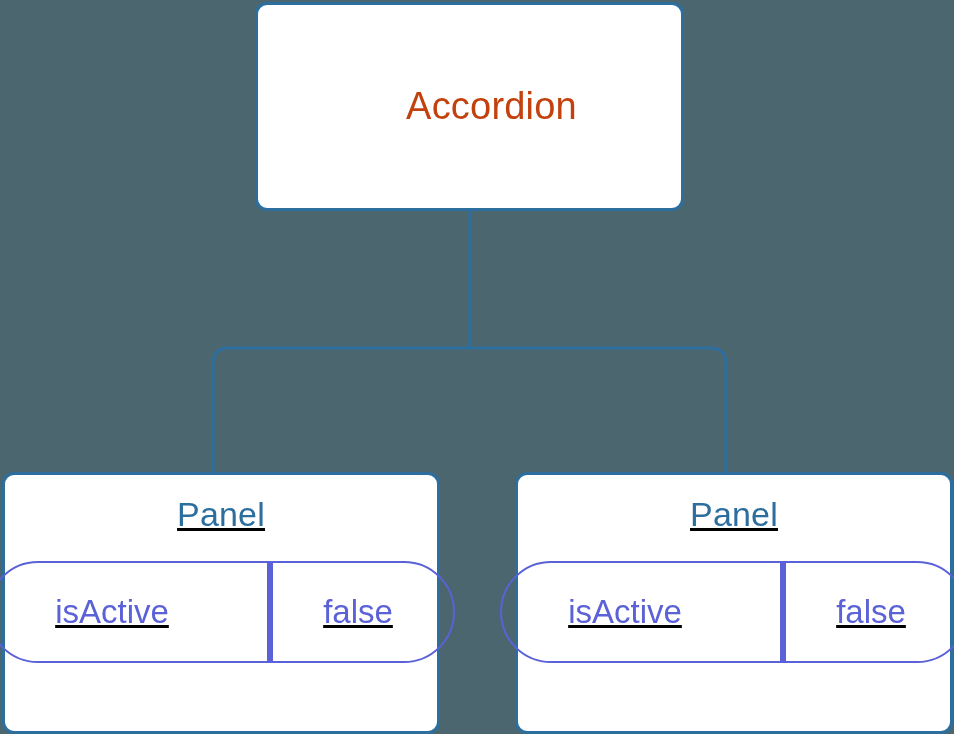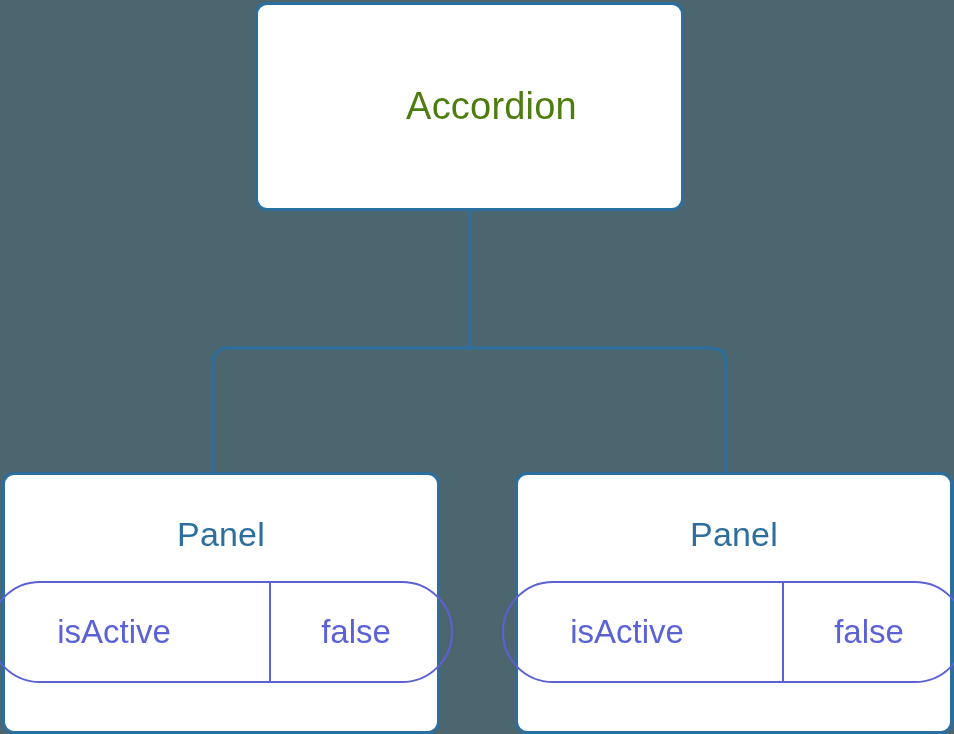--- a/index.html
+++ b/index.html
@@ -51,21 +51,22 @@
     width: 429px;
     height: 209px;
     justify-content: center;
   }
 
   .node-leaf {
     width: 438px;
     height: 262px;
     top: 472px;
     justify-content: flex-start;
-    padding-top: 42px;
+    padding-top: 22px;
+    text-decoration: underline;
   }
 
   .node-leaf-left  { left: 2px; }
   .node-leaf-right { left: 515px; }
 
   .node-title {
     color: #2c6e9e;
     font-size: 38px;
     line-height: 1.05;
     font-weight: 400;
@@ -104,39 +105,39 @@
 
   .prop-key {
     padding: 0 26px 0 36px;
     min-width: 174px;
     text-align: center;
   }
 
   .prop-val {
     padding: 0 36px 0 26px;
     min-width: 118px;
-    border-left: 2px solid #b91c1c;
+    border-left: 6px solid #b91c1c;
     margin-left: 42px;
   }
 </style>
 </head>
 <body style="background: rgb(76, 102, 112);">
 
 <div id="stage" style="background: rgb(76, 102, 112);">
 
   <svg id="edges" viewBox="0 0 954 734" width="954" height="734" xmlns="http://www.w3.org/2000/svg">
 
     <path d="M 470 209 L 470 348" fill="none" stroke="#2c6e9e" stroke-width="3" stroke-linecap="butt"></path>
 
     <path d="M 470 348 L 229 348 Q 213 348 213 364 L 213 476" fill="none" stroke="#2c6e9e" stroke-width="3" stroke-linecap="butt"></path>
     <path d="M 470 348 L 710 348 Q 726 348 726 364 L 726 476" fill="none" stroke="#2c6e9e" stroke-width="3" stroke-linecap="butt"></path>
   </svg>
 
   <div class="node node-root" style="background: rgb(255, 255, 255); border-color: rgb(44, 110, 158);">
-    <div class="node-title" style="color: #4d7c0f; margin-left: 44px;">Accordion</div>
+    <div class="node-title" style="color: #c2410c; margin-left: 44px;">Accordion</div>
   </div>
 
   <div class="node node-leaf node-leaf-left" style="background: rgb(255, 255, 255); border-color: rgb(44, 110, 158);">
     <div class="node-title" style="color: rgb(44, 110, 158);">Panel</div>
     <div class="prop-pill" style="border-color: rgb(91, 97, 214);">
       <div class="prop-cell prop-key" style="color: rgb(91, 97, 214);">isActive</div>
       <div class="prop-cell prop-val" style="color: rgb(91, 97, 214); border-left-color: rgb(91, 97, 214);">false</div>
     </div>
   </div>
 

